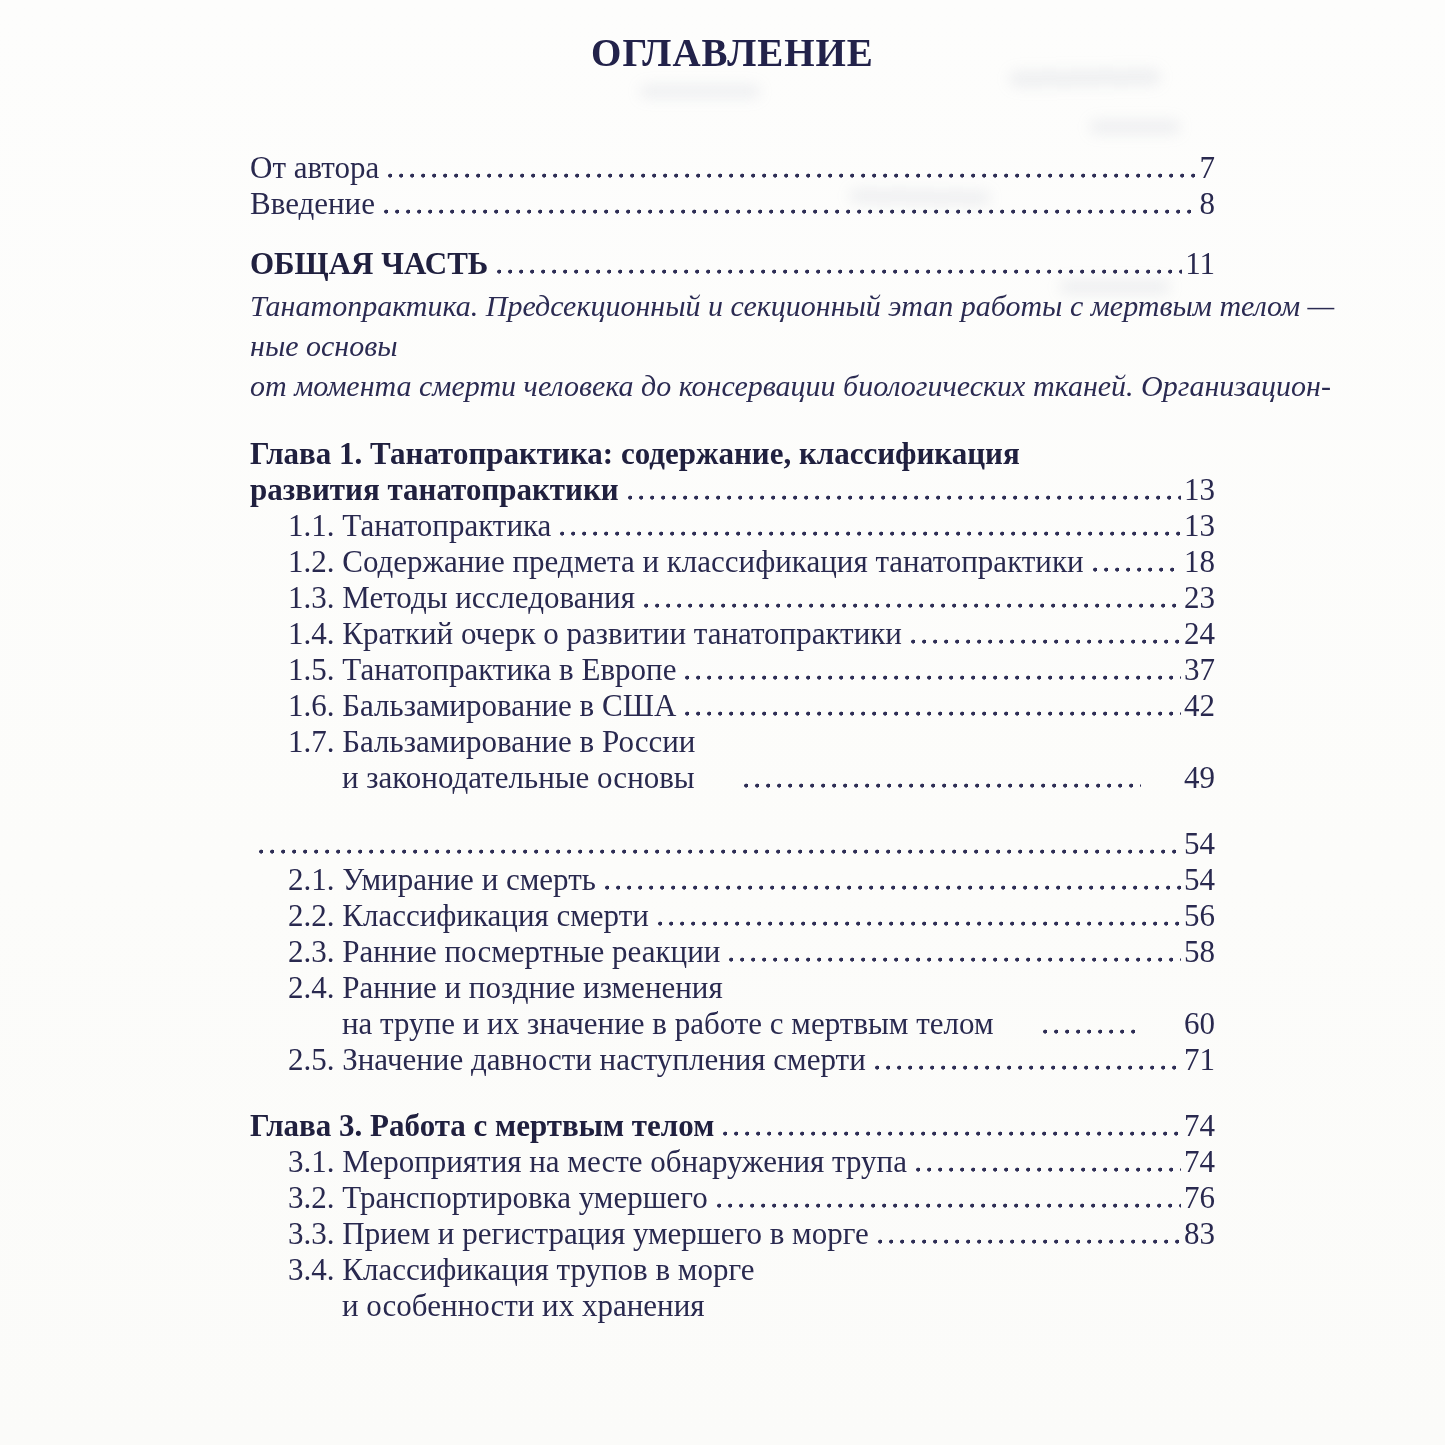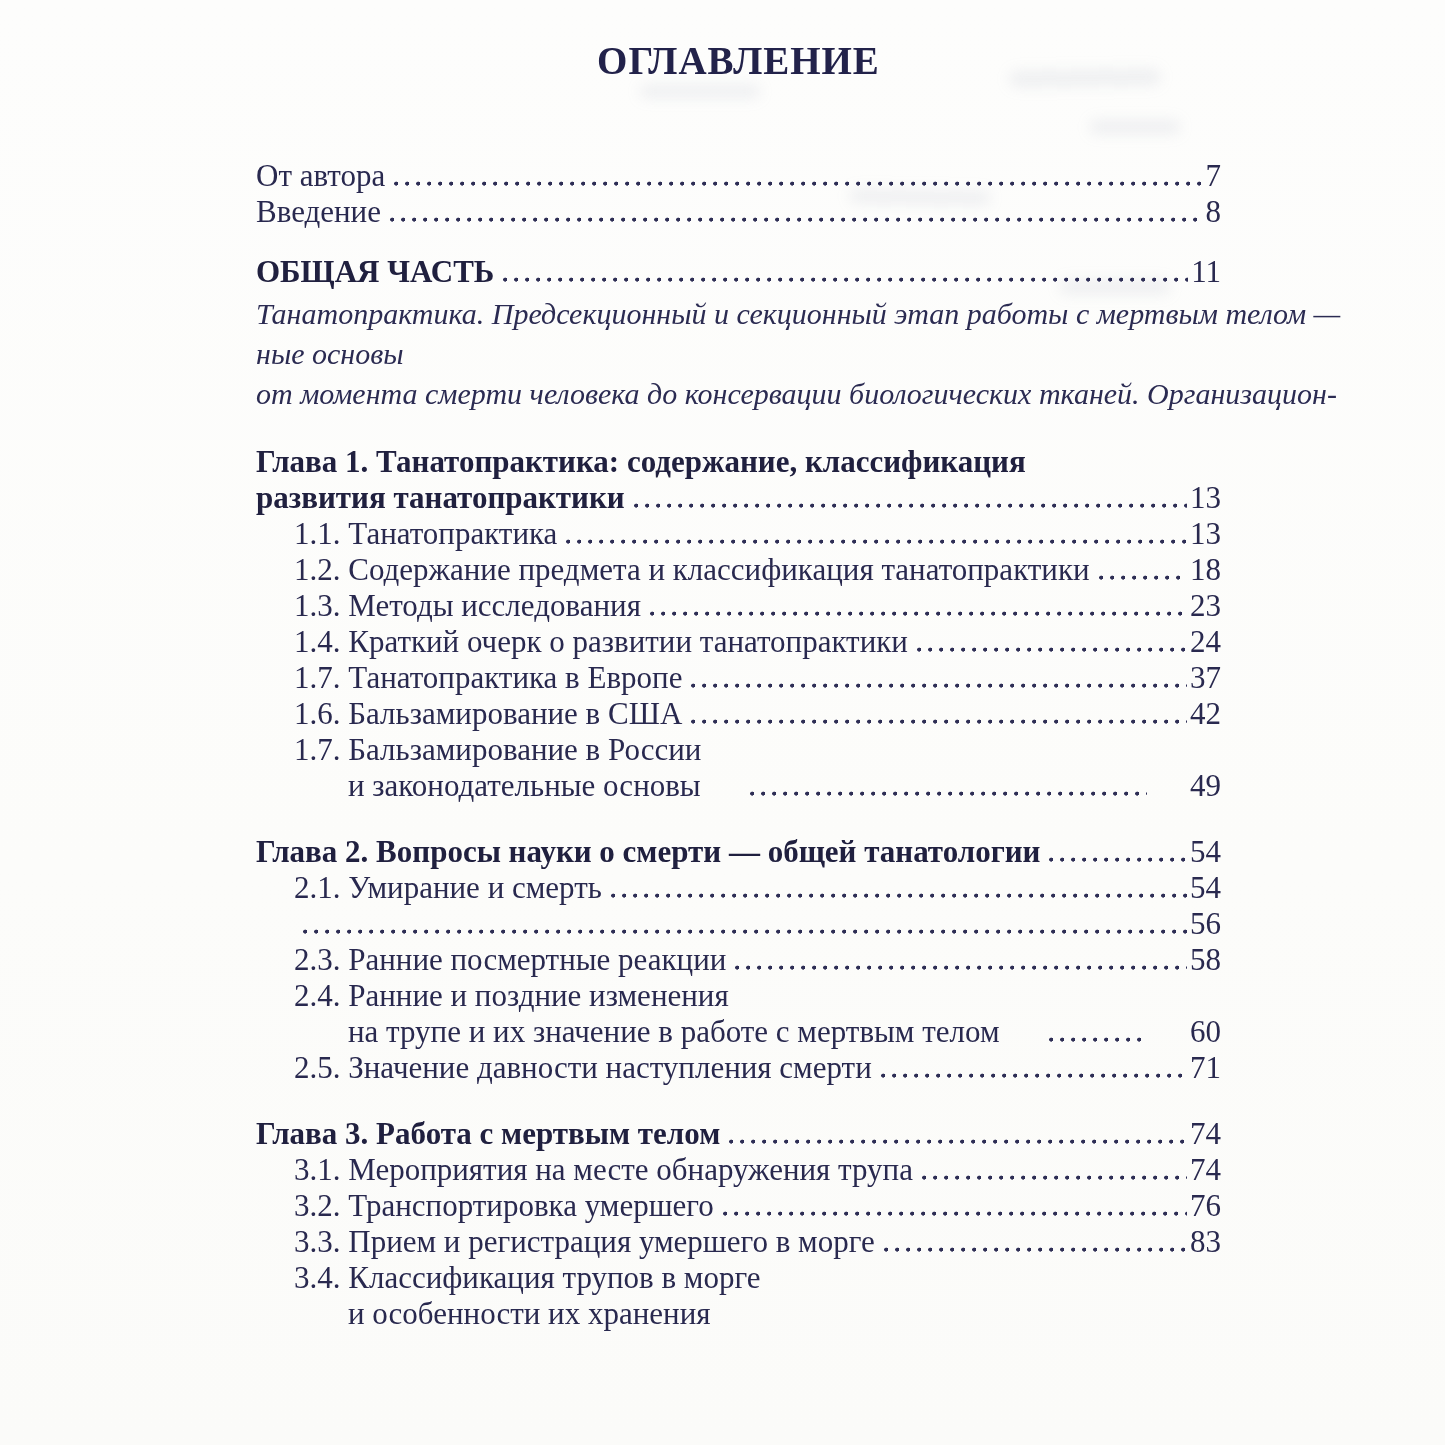--- a/index.html
+++ b/index.html
@@ -25,24 +25,23 @@
     pointer-events: none;
   }
   .g1 { left: 1010px; top: 70px;  width: 150px; height: 16px; transform: rotate(-1deg); }
   .g2 { left: 1090px; top: 120px; width: 90px;  height: 14px; }
   .g3 { left: 850px;  top: 190px; width: 140px; height: 14px; transform: rotate(1deg); }
   .g4 { left: 1060px; top: 280px; width: 110px; height: 14px; }
   .g5 { left: 640px;  top: 85px;  width: 120px; height: 13px; }
 
   .content {
     position: absolute;
-    left: 256px;
+    left: 250px;
     top: 28px;
     width: 965px;
-    margin-top: 8px;
   }
   .title {
     text-align: center;
     font-size: 39px;
     font-weight: 700;
     letter-spacing: 1px;
     color: #22224a;
     line-height: 50px;
     margin-bottom: 72px;
   }
@@ -171,21 +170,21 @@
         </div>
         <div class="entry lvl1">
           <div class="line">
             <span class="label">1.4. Краткий очерк о развитии танатопрактики</span>
             <span class="leader"></span>
             <span class="pagenum">24</span>
           </div>
         </div>
         <div class="entry lvl1">
           <div class="line">
-            <span class="label">1.7. Танатопрактика в Европе</span>
+            <span class="label">1.5. Танатопрактика в Европе</span>
             <span class="leader"></span>
             <span class="pagenum">37</span>
           </div>
         </div>
         <div class="entry lvl1">
           <div class="line">
             <span class="label">1.6. Бальзамирование в США</span>
             <span class="leader"></span>
             <span class="pagenum">42</span>
           </div>
@@ -195,34 +194,34 @@
             <span class="label">1.7. Бальзамирование в России</span>
           </div>
           <div class="line cont">
             <span class="label">и законодательные основы</span>
             <span class="leader"></span>
             <span class="pagenum">49</span>
           </div>
         </div>
         <div class="entry lvl0 bold gap-chapter">
           <div class="line">
-            <span class="label">Глава 2. Вопросы науки о смерти — общей танатологии</span>
             <span class="leader"></span>
             <span class="pagenum">54</span>
           </div>
         </div>
         <div class="entry lvl1">
           <div class="line">
             <span class="label">2.1. Умирание и смерть</span>
             <span class="leader"></span>
             <span class="pagenum">54</span>
           </div>
         </div>
         <div class="entry lvl1">
           <div class="line">
+            <span class="label">2.2. Классификация смерти</span>
             <span class="leader"></span>
             <span class="pagenum">56</span>
           </div>
         </div>
         <div class="entry lvl1">
           <div class="line">
             <span class="label">2.3. Ранние посмертные реакции</span>
             <span class="leader"></span>
             <span class="pagenum">58</span>
           </div>

